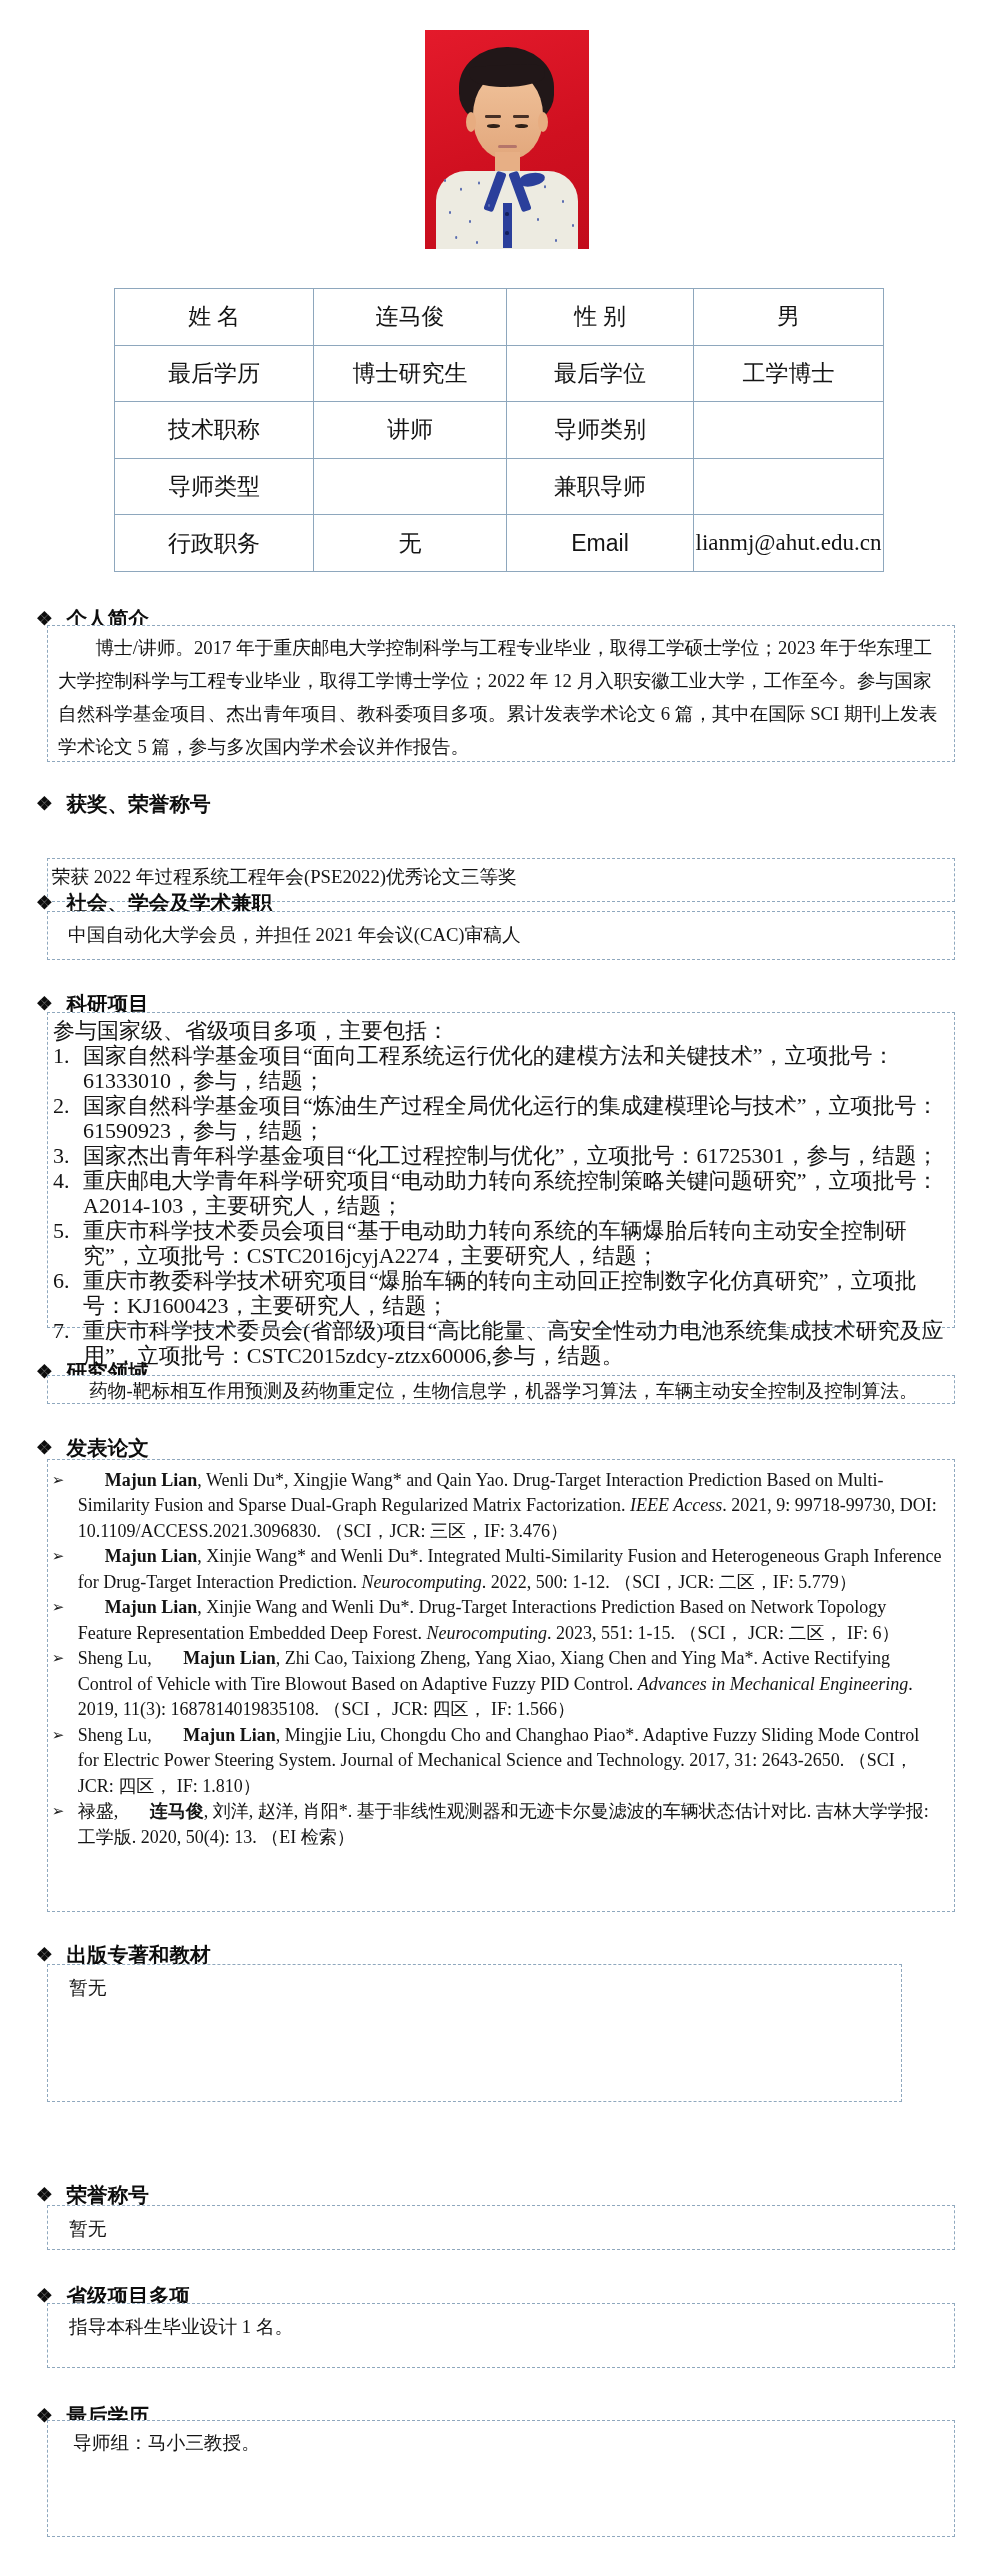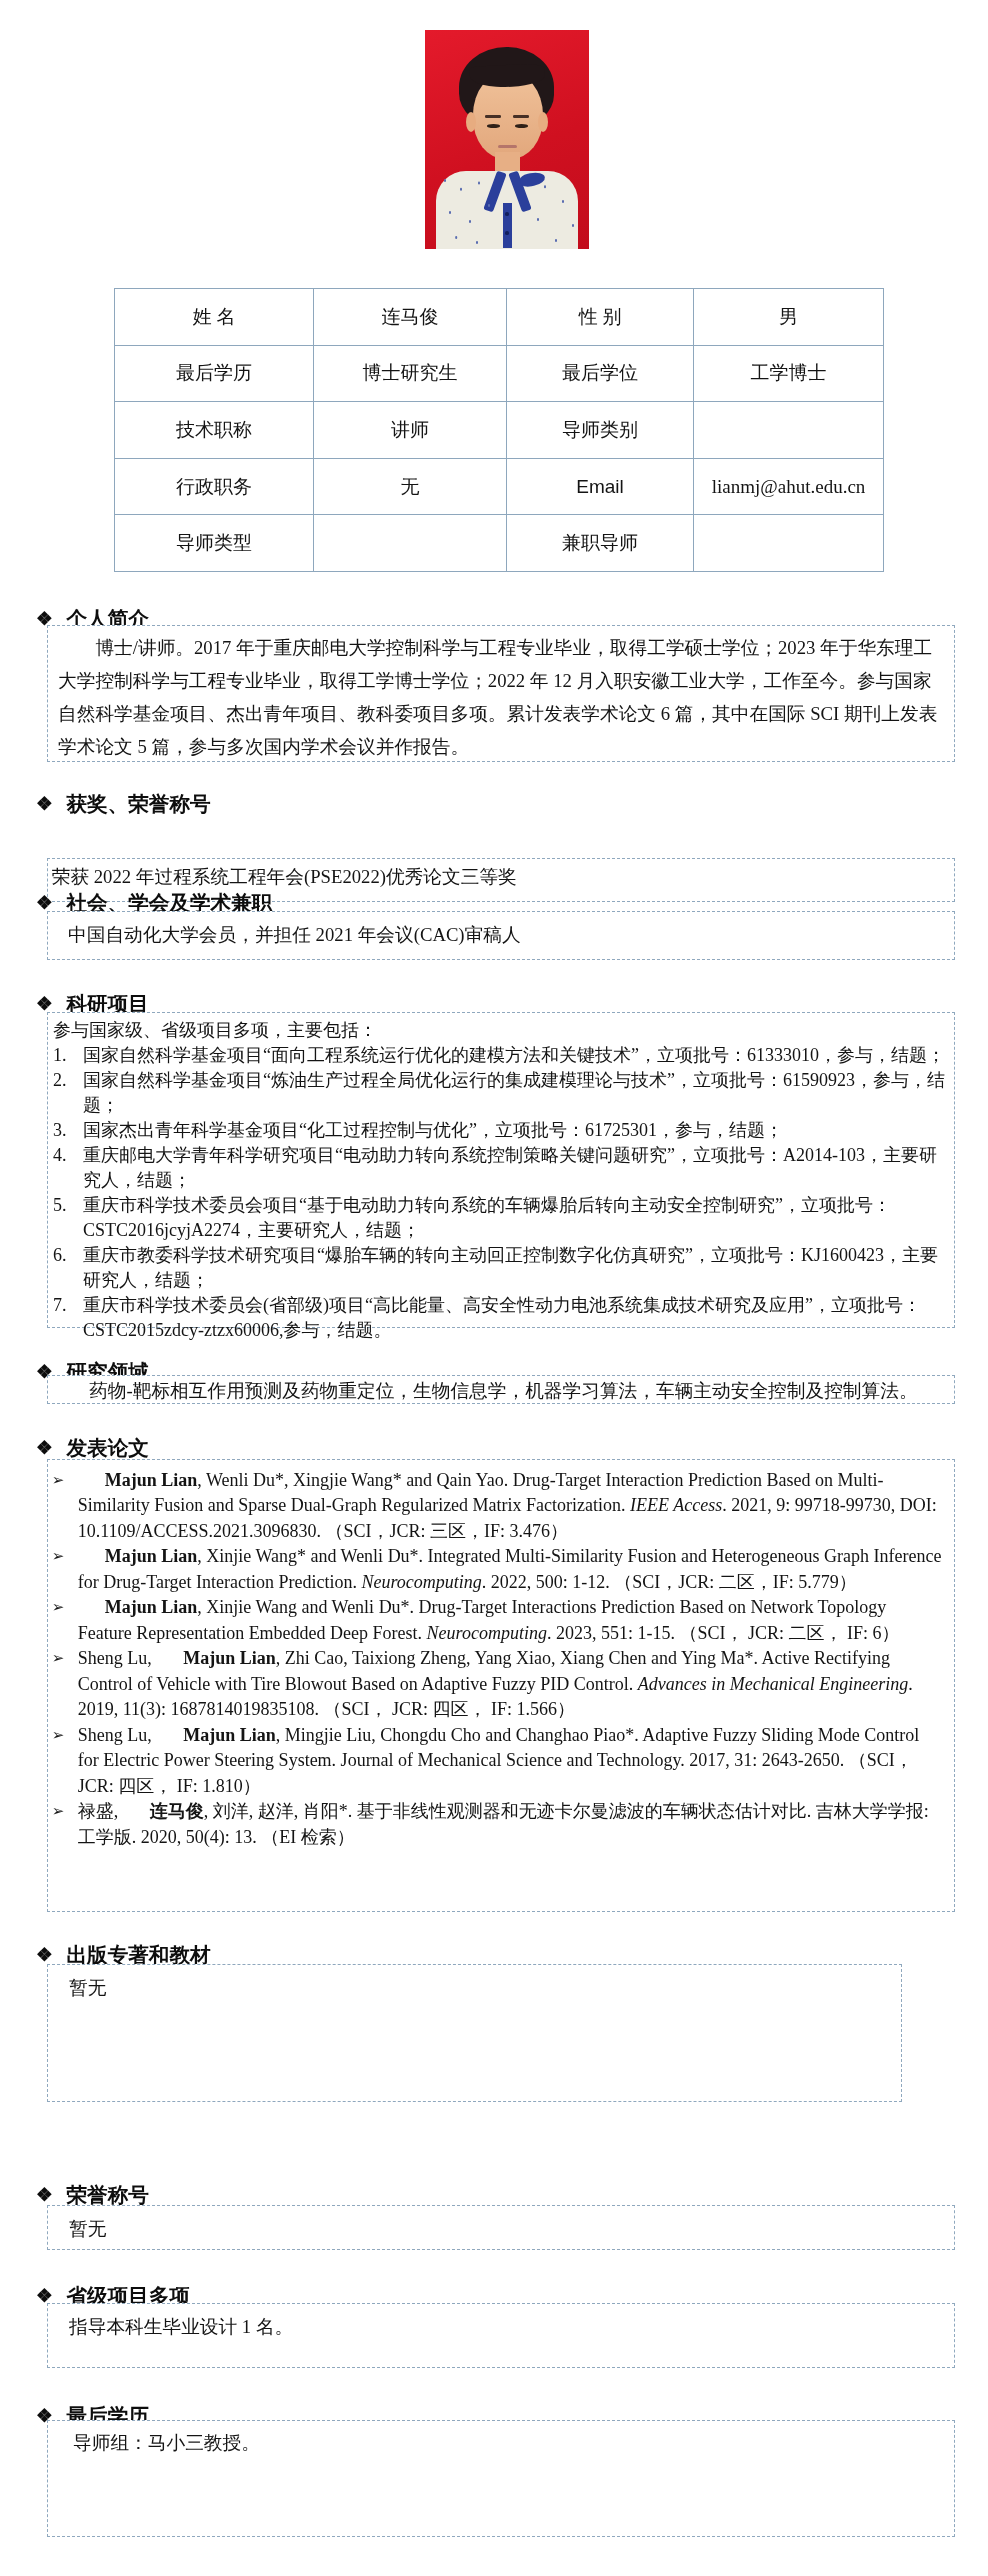--- a/index.html
+++ b/index.html
@@ -31,39 +31,39 @@
   .btn1{left:80px;top:182px;width:3.7px;height:3.7px;background:#121f5e;border-radius:50%;}
   .btn2{left:80px;top:201px;width:3.7px;height:3.7px;background:#121f5e;border-radius:50%;}
   .specks{left:18.7px;top:149px;width:2.5px;height:2.5px;background:#5a6db0;border-radius:50%;
     box-shadow:16px 8.7px 0 #5a6db0,34px 2.5px 0 #5a6db0,5px 32px 0 #5a6db0,25px 41px 0 #5a6db0,
                44px 25px 0 #5a6db0,100px 6.2px 0 #5a6db0,118px 21px 0 #5a6db0,93px 39px 0 #5a6db0,
                128px 45px 0 #5a6db0,11.2px 57px 0 #5a6db0,32px 62px 0 #5a6db0,111px 60px 0 #5a6db0;}
   
   table.info{position:absolute;left:114px;top:288px;width:757px;height:284px;
     border-collapse:collapse;table-layout:fixed;}
   table.info td{border:1.2px solid #8ea7bd;text-align:center;vertical-align:middle;
-    font-size:19px;height:47px;overflow:hidden;}
+    font-size:23px;height:47px;overflow:hidden;}
   td.c1{width:196px;} td.c2{width:190px;} td.c3{width:184px;} td.c4{width:187px;}
   td.sans{font-family:"Liberation Sans","DejaVu Sans",sans-serif;font-size:17.4px;}
   
   .sec-head{position:absolute;left:36px;display:flex;align-items:baseline;gap:13.7px;
     font-weight:bold;font-size:20.6px;color:#0d0d0d;}
   .sec-head .dm{font-size:18.7px;transform:translateY(-0.6px);}
   .dbox{position:absolute;left:47px;width:908px;border:1.2px dashed #8fa8be;
     box-sizing:border-box;background:#ffffff;font-size:18.7px;line-height:25px;}
   .dbox.narrow{width:855px;}
   .body-text{margin:0;}
   #profile-body{padding:5px 13.7px 0 10px;text-indent:2em;line-height:33px;}
   #awards-body{padding:5px 6.2px 0 3.7px;}
   #memberships-body{padding:10px 6.2px 0 20px;}
   #research-body{padding:1.9px 3.7px 0 0;text-indent:2.2em;}
   #books-body,#innovation-body,#students-body{padding:10px 6.2px 0 21px;}
   #team-body{padding:8.7px 6.2px 0 25px;}
   
-  #projects-box{padding:5px 8.7px 0 5px;font-size:18px;line-height:25px;}
+  #projects-box{padding:5px 8.7px 0 5px;font-size:22px;line-height:25px;}
   .proj-intro{margin:0 0 0 0;}
   .proj-item{display:flex;}
   .proj-item .num{width:30px;flex:0 0 30px;}
   .proj-item .txt{flex:1;}
   
   #pubs-box{padding:7.5px 11.2px 0 3.7px;font-size:18px;line-height:25.5px;}
   .pub-item{display:flex;}
   .pub-item .blt{width:26px;flex:0 0 26px;font-size:15px;}
   .pub-item .txt{flex:1;}
   .b{font-weight:bold;margin-left:27px;} .i{font-style:italic;}
@@ -107,31 +107,31 @@
     <td>最后学位</td>
     <td>工学博士</td>
   </tr>
   <tr>
     <td>技术职称</td>
     <td>讲师</td>
     <td>导师类别</td>
     <td></td>
   </tr>
   <tr>
+    <td>导师类型</td>
+    <td></td>
+    <td>兼职导师</td>
+    <td></td>
+  </tr>
+  <tr>
     <td>行政职务</td>
     <td>无</td>
     <td class="sans">Email</td>
     <td>lianmj@ahut.edu.cn</td>
   </tr>
-  <tr>
-    <td>导师类型</td>
-    <td></td>
-    <td>兼职导师</td>
-    <td></td>
-  </tr>
 </tbody>
   </table>
 
 <div class="sec-head" style="top:605px">
   <span class="dm">❖</span>
   <span>个人简介</span>
 </div>
 <div class="dbox" style="top:625px;height:137px">
   <p class="body-text" id="profile-body">博士/讲师。2017 年于重庆邮电大学控制科学与工程专业毕业，取得工学硕士学位；2023 年于华东理工大学控制科学与工程专业毕业，取得工学博士学位；2022 年 12 月入职安徽工业大学，工作至今。参与国家自然科学基金项目、杰出青年项目、教科委项目多项。累计发表学术论文 6 篇，其中在国际 SCI 期刊上发表学术论文 5 篇，参与多次国内学术会议并作报告。</p>
 </div>

